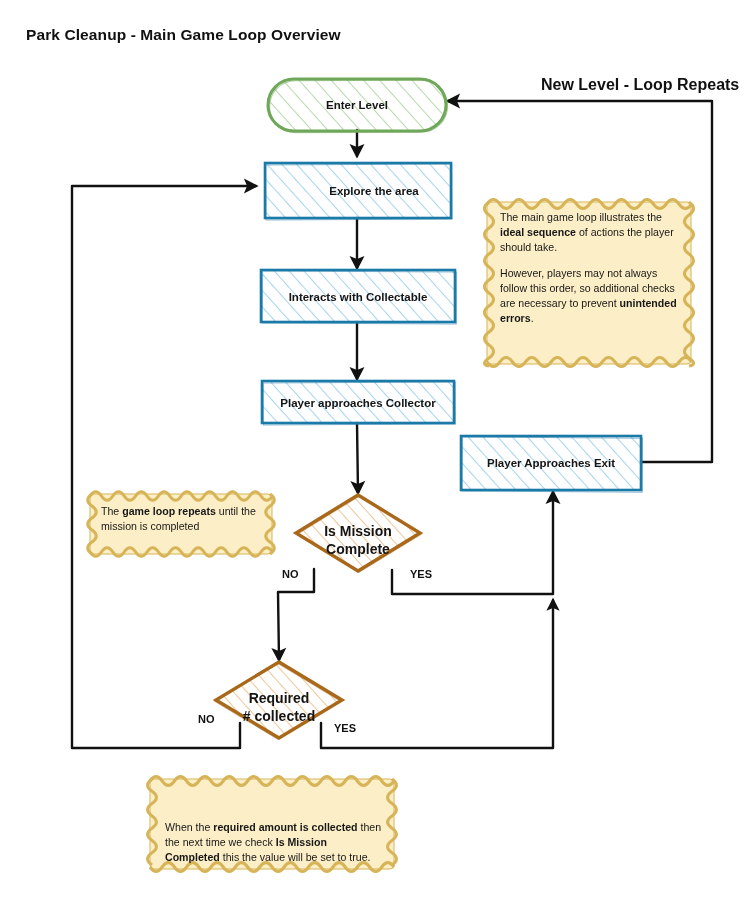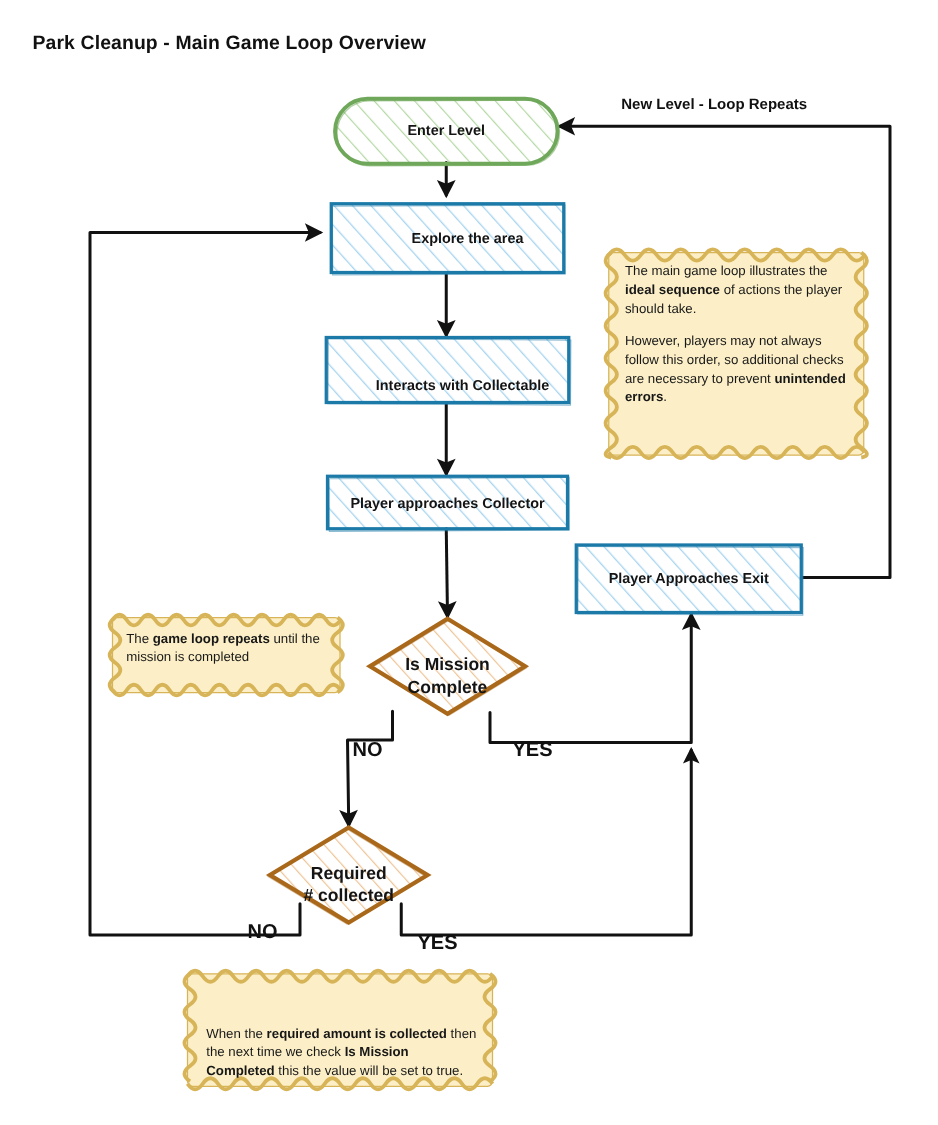--- a/index.html
+++ b/index.html
@@ -51,32 +51,32 @@
     font-weight: bold;
     color: #141414;
     line-height: 1.25;
     pointer-events: none;
   }
   .diamond-label {
     font-size: 14px;
   }
   .edge-label {
     position: absolute;
-    font-size: 16px;
+    font-size: 11px;
     font-weight: bold;
     color: #111111;
     white-space: nowrap;
-    margin-top: 24px;
   }
   .loop-caption {
     position: absolute;
-    font-size: 12px;
+    font-size: 16px;
     font-weight: bold;
     color: #111111;
     white-space: nowrap;
+    margin-left: 44px;
   }
   .note-text {
     position: absolute;
     font-size: 10.6px;
     line-height: 1.42;
     color: #171717;
   }
   .note-text p { margin: 0 0 11px 0; }
   .note-text p:last-child { margin-bottom: 0; }
   .note-text b { font-weight: bold; }
@@ -223,21 +223,21 @@
            q 8.8 6.2 0 12.3 q -8.8 6.2 0 12.3 q 8.8 6.2 0 12.3 q -8.8 6.2 0 12.3"></path>
       <path fill="none" stroke="#d7b457" stroke-width="3.1" d="M 392 779 q 8.8 6.2 0 12.3 q -8.8 6.2 0 12.3 q 8.8 6.2 0 12.3
            q -8.8 6.2 0 12.3 q 8.8 6.2 0 12.3 q -8.8 6.2 0 12.3 q 8.8 6.2 0 12.3"></path>
     </g>
   </svg>
 
   <div class="node-label" style="left:268px; top:98px; width:178px;">Enter Level</div>
 
   <div class="node-label" style="left:265px; top:184px; width:186px;padding-left:16px;">Explore the area</div>
 
-  <div class="node-label" style="left:261px; top:302px; width:194px;padding-left:12px;">Interacts with Collectable</div>
+  <div class="node-label" style="left:261px; top:290px; width:194px;">Interacts with Collectable</div>
 
   <div class="node-label" style="left:262px; top:396px; width:192px;">Player approaches Collector</div>
 
   <div class="node-label" style="left:461px; top:456px; width:180px;">Player Approaches Exit</div>
 
   <div class="node-label diamond-label" style="left:298px; top:523px; width:120px;">
     <span>Is Mission</span><br>
     <span>Complete</span>
   </div>
 

